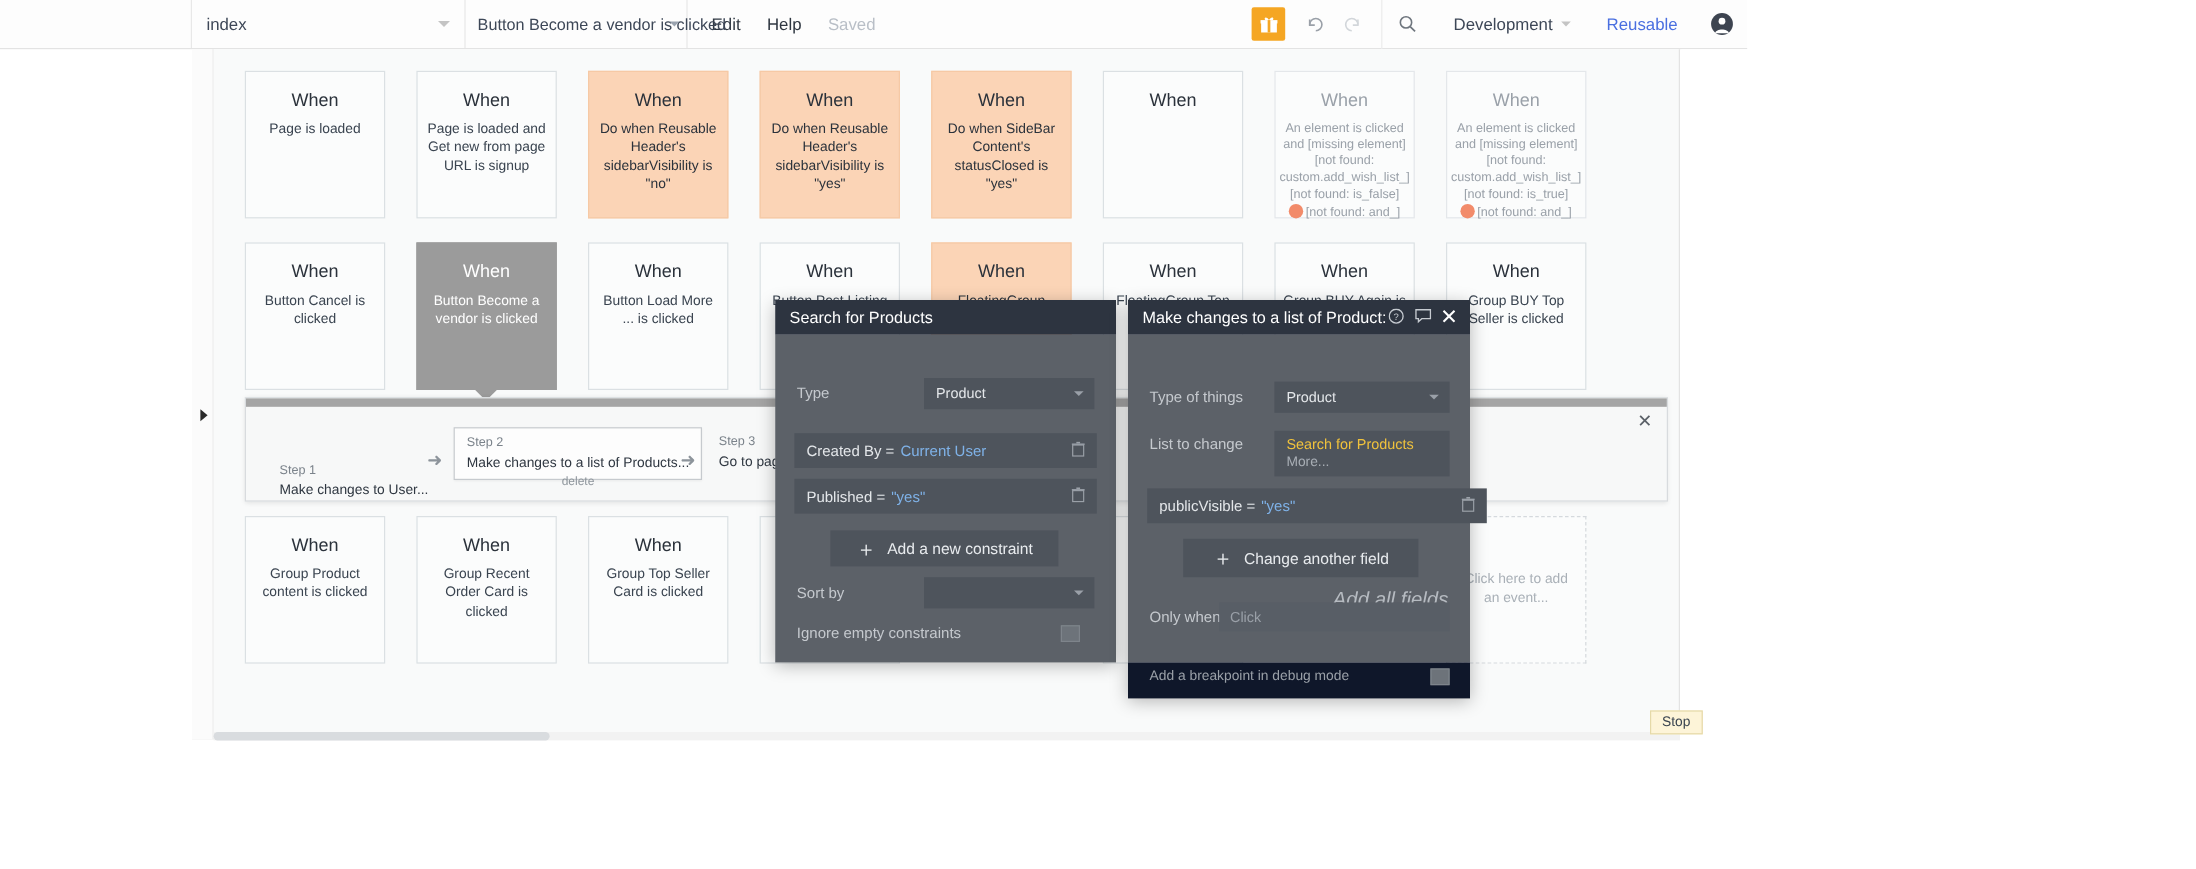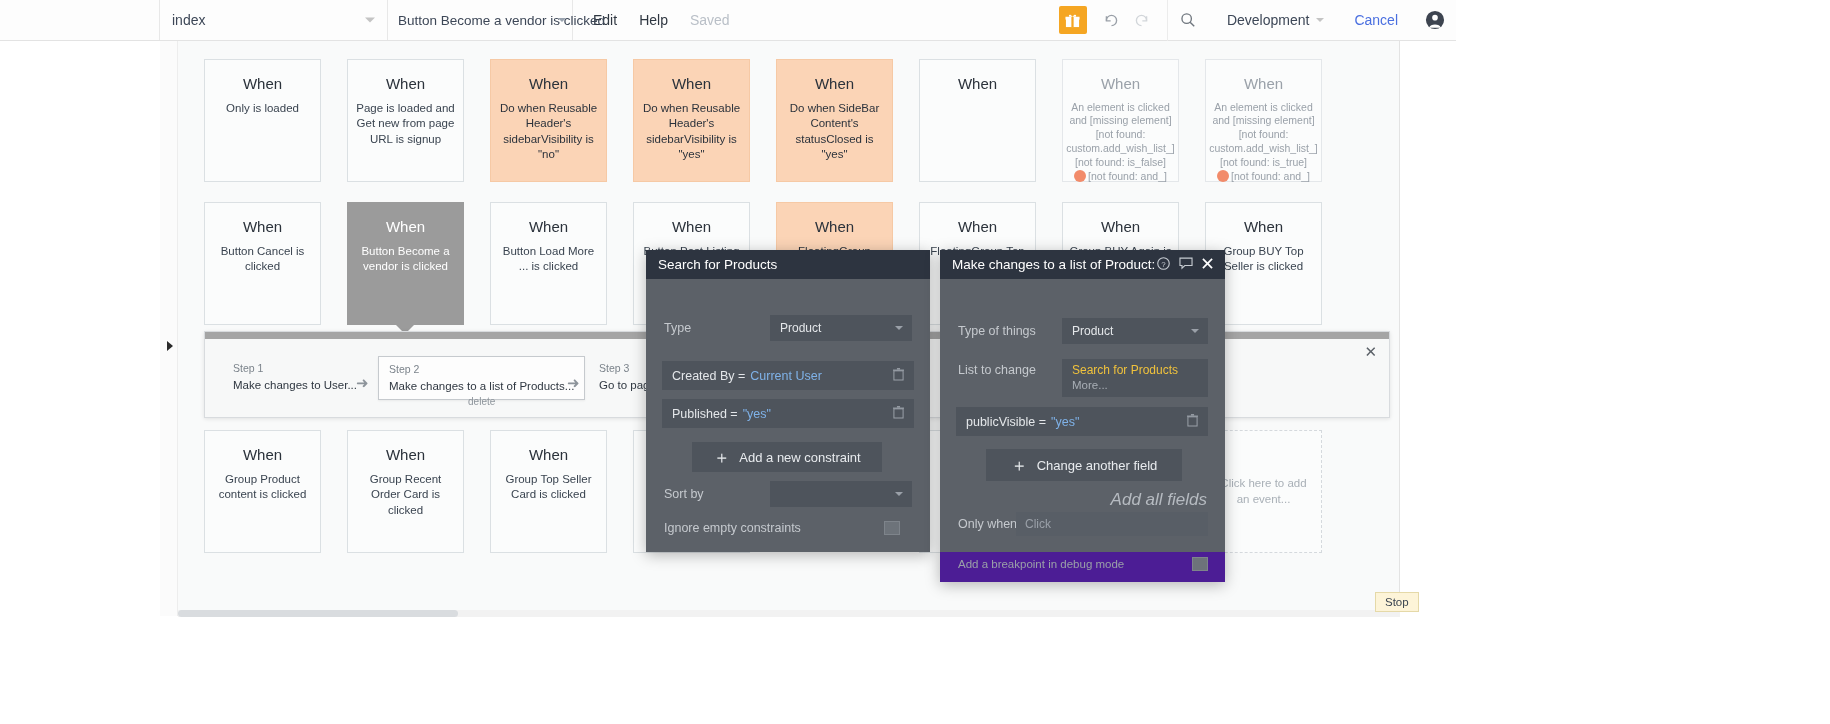--- a/index.html
+++ b/index.html
@@ -274,41 +274,41 @@
       <div class="icon-btn" style="margin-left:10px;border-left:1px solid #ececec;width:42px;">
         <svg width="16" height="16" viewBox="0 0 18 18">
           <circle cx="7.5" cy="7.5" r="5.3" fill="none" stroke="#6f767e" stroke-width="1.5"></circle>
           <line x1="11.4" y1="11.4" x2="16" y2="16" stroke="#6f767e" stroke-width="1.6"></line>
         </svg>
       </div>
       <div class="hdr-env">
         <span>Development</span>
         <span class="caret"></span>
       </div>
-      <div class="hdr-preview">Cancel</div>
+      <div class="hdr-preview">Reusable</div>
       <div class="avatar-btn">
         <svg width="20" height="20" viewBox="0 0 22 22">
           <circle cx="11" cy="11" r="10" fill="#3d4450"></circle>
           <circle cx="11" cy="8.4" r="3.1" fill="#ffffff"></circle>
           <path d="M4.6 19.4 C5.6 14.8 16.4 14.8 17.4 19.4 Z" fill="#ffffff"></path>
         </svg>
       </div>
     </div>
   </div>
 
   <div class="canvas"></div>
   <div class="left-rail">
     <div class="rail-arrow"></div>
   </div>
   <div class="right-panel"></div>
 
   <div id="cards-layer">
       <div class="card" style="left: 204px; top: 59px;">
         <div class="when">When</div>
-        <div class="desc">Only is loaded</div>
+        <div class="desc">Page is loaded</div>
       </div>
       <div class="card" style="left: 347px; top: 59px;">
         <div class="when">When</div>
         <div class="desc">Page is loaded and Get new from page URL is signup</div>
       </div>
       <div class="card peach" style="left: 490px; top: 59px;">
         <div class="when">When</div>
         <div class="desc">Do when Reusable Header's sidebarVisibility is "no"</div>
       </div>
       <div class="card peach" style="left: 633px; top: 59px;">
@@ -392,21 +392,21 @@
   </div>
 
   <div class="hscroll">
     <div class="hscroll-thumb"></div>
   </div>
 
   <div class="steps-panel">
     <div class="steps-topbar"></div>
     <div class="steps-close">✕</div>
     <div id="steps-layer">
-        <div class="step" style="left: 18px;">
+        <div class="step" style="left: 18px; margin-top: 24px;">
           <div class="step-num">Step 1</div>
           <div class="step-label">Make changes to User...</div>
         </div>
         <div class="step-arrow" style="left: 151px;">➜</div>
         <div class="step active" style="left: 173px;">
           <div class="step-num">Step 2</div>
           <div class="step-label">Make changes to a list of Products...</div>
           <div class="step-delete">delete</div>
         </div>
         <div class="step-arrow" style="left: 362px;">➜</div>
@@ -510,48 +510,48 @@
       </div>
 
       <div class="row" style="position:absolute; left:0; top:80px; width:100%; align-items:flex-start;">
         <span class="row-label" style="margin-top:4px;">List to change</span>
         <div style="position:absolute; left:122px; width:146px; background:#4e545c; padding:4px 10px 6px 10px;">
           <div style="font-size:12px; color:#f0c23c;">Search for Products</div>
           <div style="font-size:11.5px; color:#a8aeb5; margin-top:2px;">More...</div>
         </div>
       </div>
 
-      <div class="constraint" style="position:absolute; left:16px; top:128px; width:252px;">
+      <div class="constraint" style="position:absolute; left:16px; top:128px; width:283px;">
         <span>publicVisible  =</span>
         <span class="blue">"yes"</span>
         <span class="trash">
           <svg width="11" height="13" viewBox="0 0 12 14">
             <rect x="1" y="3" width="10" height="10" fill="none" stroke="#9aa0a8" stroke-width="1.1"></rect>
             <rect x="0" y="1.6" width="12" height="1.3" fill="#9aa0a8"></rect>
             <rect x="4.3" y="0" width="3.4" height="1.6" fill="#9aa0a8"></rect>
           </svg>
         </span>
       </div>
 
       <div class="btn-wide" style="position:absolute; left:46px; top:170px; width:196px; height:32px;">
         <span class="plus">＋</span>
         <span>Change another field</span>
       </div>
 
       <div class="addall" style="position:absolute; right:18px; top:211px;">Add all fields</div>
 
-      <div class="row" style="position:absolute; left:0; top:238px; width:100%;">
+      <div class="row" style="position:absolute; left:0; top:228px; width:100%;">
         <span class="row-label">Only when</span>
         <div class="only-when-input" style="position:absolute; left:76px; width:192px;">
           <span>Click</span>
         </div>
       </div>
     </div>
 
-    <div style="background:#4c1d95; height:30px; position:relative;">
+    <div style="background:#0f172a; height:30px; position:relative;">
       <span class="dim-label" style="position:absolute; left:18px; top:6px;">Add a breakpoint in debug mode</span>
       <div class="checkbox-dark" style="position:absolute; left:252px; top:5px;"></div>
     </div>
   </div>
 
   <div class="stop-badge">Stop</div>
 
 </div>
 
 </body></html>

